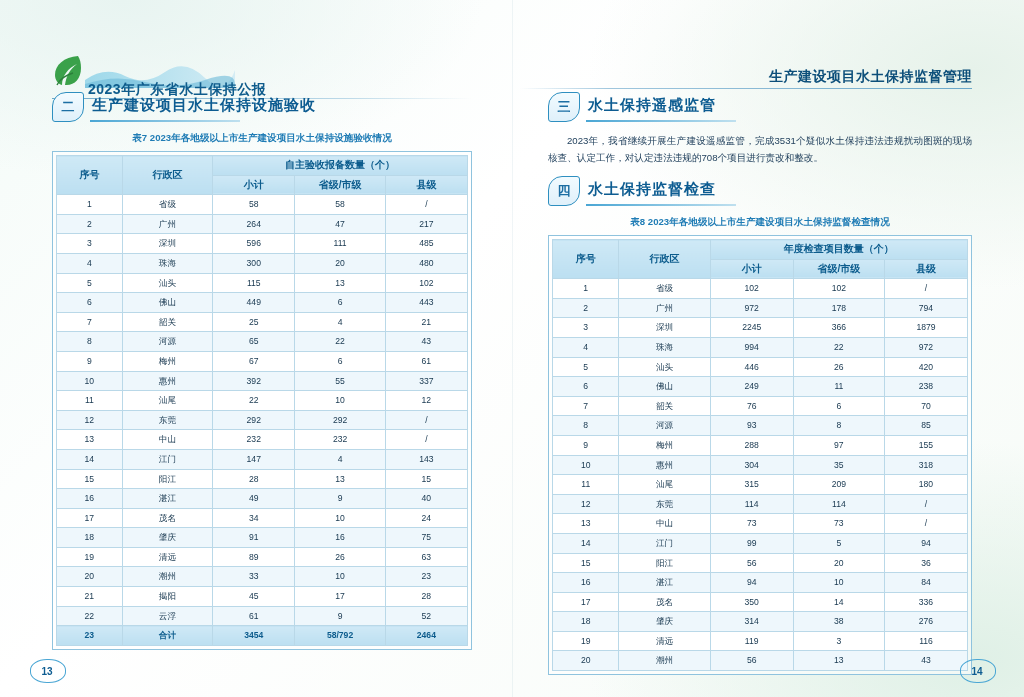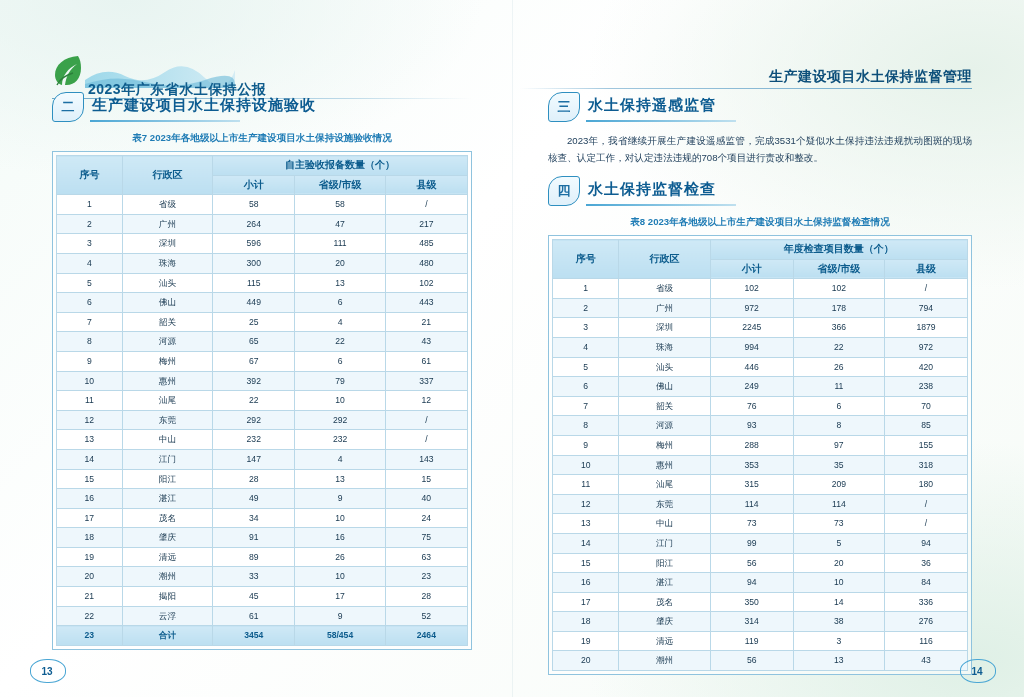--- a/index.html
+++ b/index.html
@@ -171,21 +171,21 @@
               <td>9</td>
               <td>梅州</td>
               <td>67</td>
               <td>6</td>
               <td>61</td>
             </tr>
             <tr>
               <td>10</td>
               <td>惠州</td>
               <td>392</td>
-              <td>79</td>
+              <td>55</td>
               <td>337</td>
             </tr>
             <tr>
               <td>11</td>
               <td>汕尾</td>
               <td>22</td>
               <td>10</td>
               <td>12</td>
             </tr>
             <tr>
@@ -262,21 +262,21 @@
               <td>22</td>
               <td>云浮</td>
               <td>61</td>
               <td>9</td>
               <td>52</td>
             </tr>
             <tr class="total">
               <td>23</td>
               <td>合计</td>
               <td>3454</td>
-              <td>58/454</td>
+              <td>58/792</td>
               <td>2464</td>
             </tr>
           </tbody>
       </table>
     </div>
   </div>
 
   <div class="colR">
 
     <div class="sec">
@@ -370,21 +370,21 @@
             <tr>
               <td>9</td>
               <td>梅州</td>
               <td>288</td>
               <td>97</td>
               <td>155</td>
             </tr>
             <tr>
               <td>10</td>
               <td>惠州</td>
-              <td>353</td>
+              <td>304</td>
               <td>35</td>
               <td>318</td>
             </tr>
             <tr>
               <td>11</td>
               <td>汕尾</td>
               <td>315</td>
               <td>209</td>
               <td>180</td>
             </tr>

